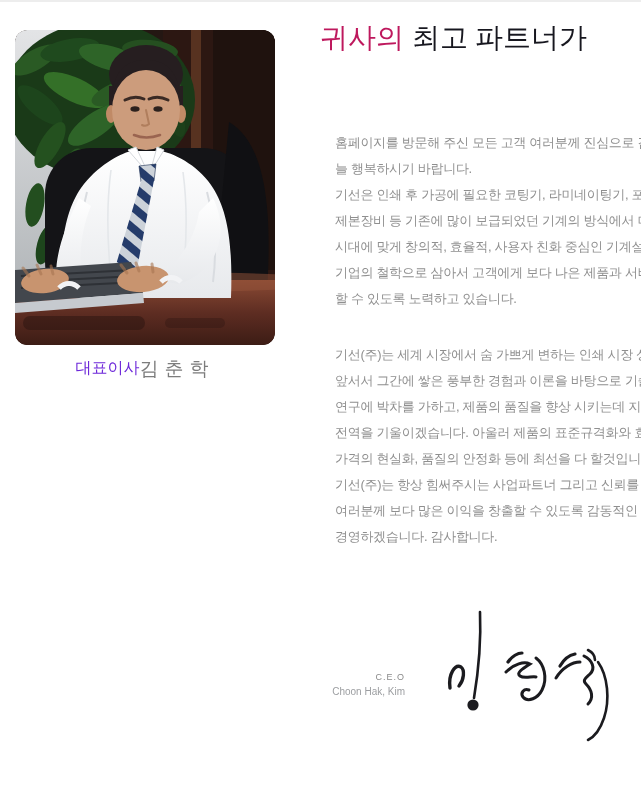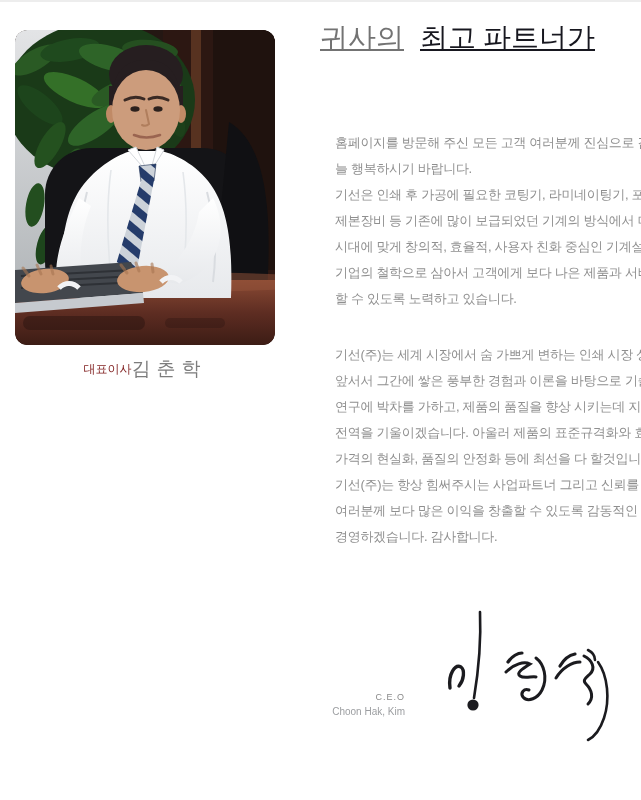--- a/index.html
+++ b/index.html
@@ -8,38 +8,38 @@
     font-family:"Liberation Sans","DejaVu Sans",sans-serif;
     overflow:hidden;
   }
   .top-line{position:absolute;left:0;top:0;width:641px;height:2px;background:#ededed;}
 
   
   .photo-wrap{position:absolute;left:15px;top:30px;width:260px;height:315px;border-radius:12px;overflow:hidden;}
   .photo-wrap svg{display:block;}
 
   .photo-caption{position:absolute;left:15px;top:356px;width:260px;text-align:center;white-space:nowrap;}
-  .photo-caption .title{font-size:12px;color:#7f1d1d;letter-spacing:0px;vertical-align:2px;}
+  .photo-caption .title{font-size:16px;color:#6d28d9;letter-spacing:0px;vertical-align:2px;}
   .photo-caption .name{font-size:19px;color:#7c7c7c;letter-spacing:6px;}
 
   
   .heading{position:absolute;left:320px;top:18px;width:310px;
     font-family:"Liberation Serif","DejaVu Serif",serif;
     font-size:28px;line-height:40px;color:#17171f;}
-  .heading .hl{color:#737373;text-decoration:underline;}
-  .heading .rest{margin-left:16px;text-decoration:underline;}
+  .heading .hl{color:#be185d;}
+  .heading .rest{margin-left:8px;}
 
   
   .greeting{position:absolute;left:335px;top:130px;width:306px;
     font-size:13px;line-height:26px;color:#8f8f8f;letter-spacing:-0.3px;}
   .greeting p{margin:0;white-space:pre;}
   .greeting p + p{margin-top:30px;}
 
   
-  .ceo-block{position:absolute;left:285px;top:692px;width:120px;text-align:right;}
+  .ceo-block{position:absolute;left:285px;top:672px;width:120px;text-align:right;}
   .ceo-block .ceo-title{font-size:9px;color:#8a8a8a;letter-spacing:1px;line-height:11px;}
   .ceo-block .ceo-name{font-size:10px;color:#9c9ea1;line-height:17px;}
 
   .sig-wrap{position:absolute;left:438px;top:606px;width:180px;height:140px;}
 </style>
 </head>
 <body>
 
 <div class="top-line"></div>
 

